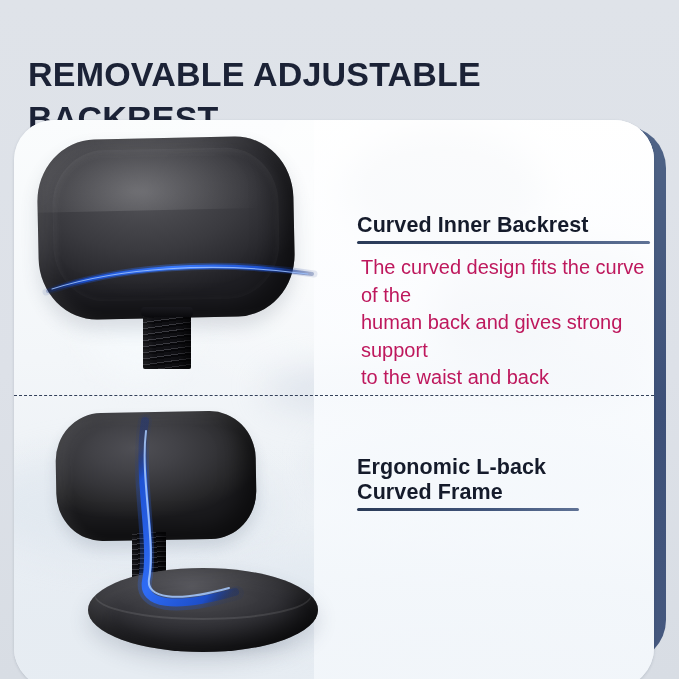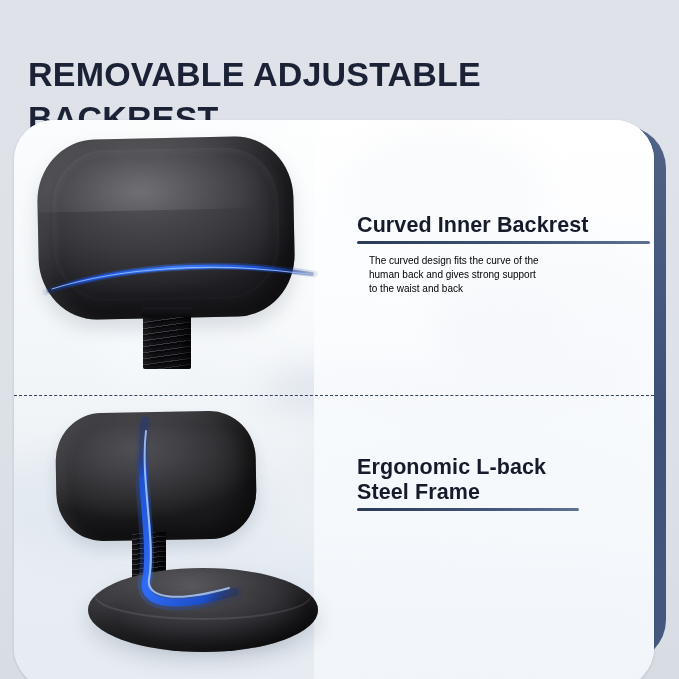--- a/index.html
+++ b/index.html
@@ -247,24 +247,24 @@
   .underline {
     margin-top: 3px;
     height: 3px;
     border-radius: 2px;
     background: linear-gradient(90deg,#2a3a57 0%, #42567c 60%, #5f7295 100%);
   }
   .callout.one .underline { width: 293px; }
   .callout.two .underline { width: 222px; }
 
   .callout p {
-    margin: 10px 0 0 12px;
-    font-size: 10px;
+    margin: 10px 0 0 4px;
+    font-size: 20px;
     line-height: 1.38;
-    color: #000000;
+    color: #be185d;
     white-space: pre-line;
   }
 </style>
 </head>
 <body>
 
 <div id="infographic">
 
   <div class="headline">REMOVABLE ADJUSTABLE
 BACKREST</div>
@@ -342,19 +342,19 @@
       <div class="callout one">
         <h3>Curved Inner Backrest</h3>
         <div class="underline"></div>
         <p>The curved design fits the curve of the
 human back and gives strong support
 to the waist and back</p>
       </div>
 
       <div class="callout two">
         <h3>Ergonomic L-back
-Steel Frame</h3>
+Curved Frame</h3>
         <div class="underline"></div>
       </div>
 
     </div>
   </div>
 </div>
 
 </body></html>

